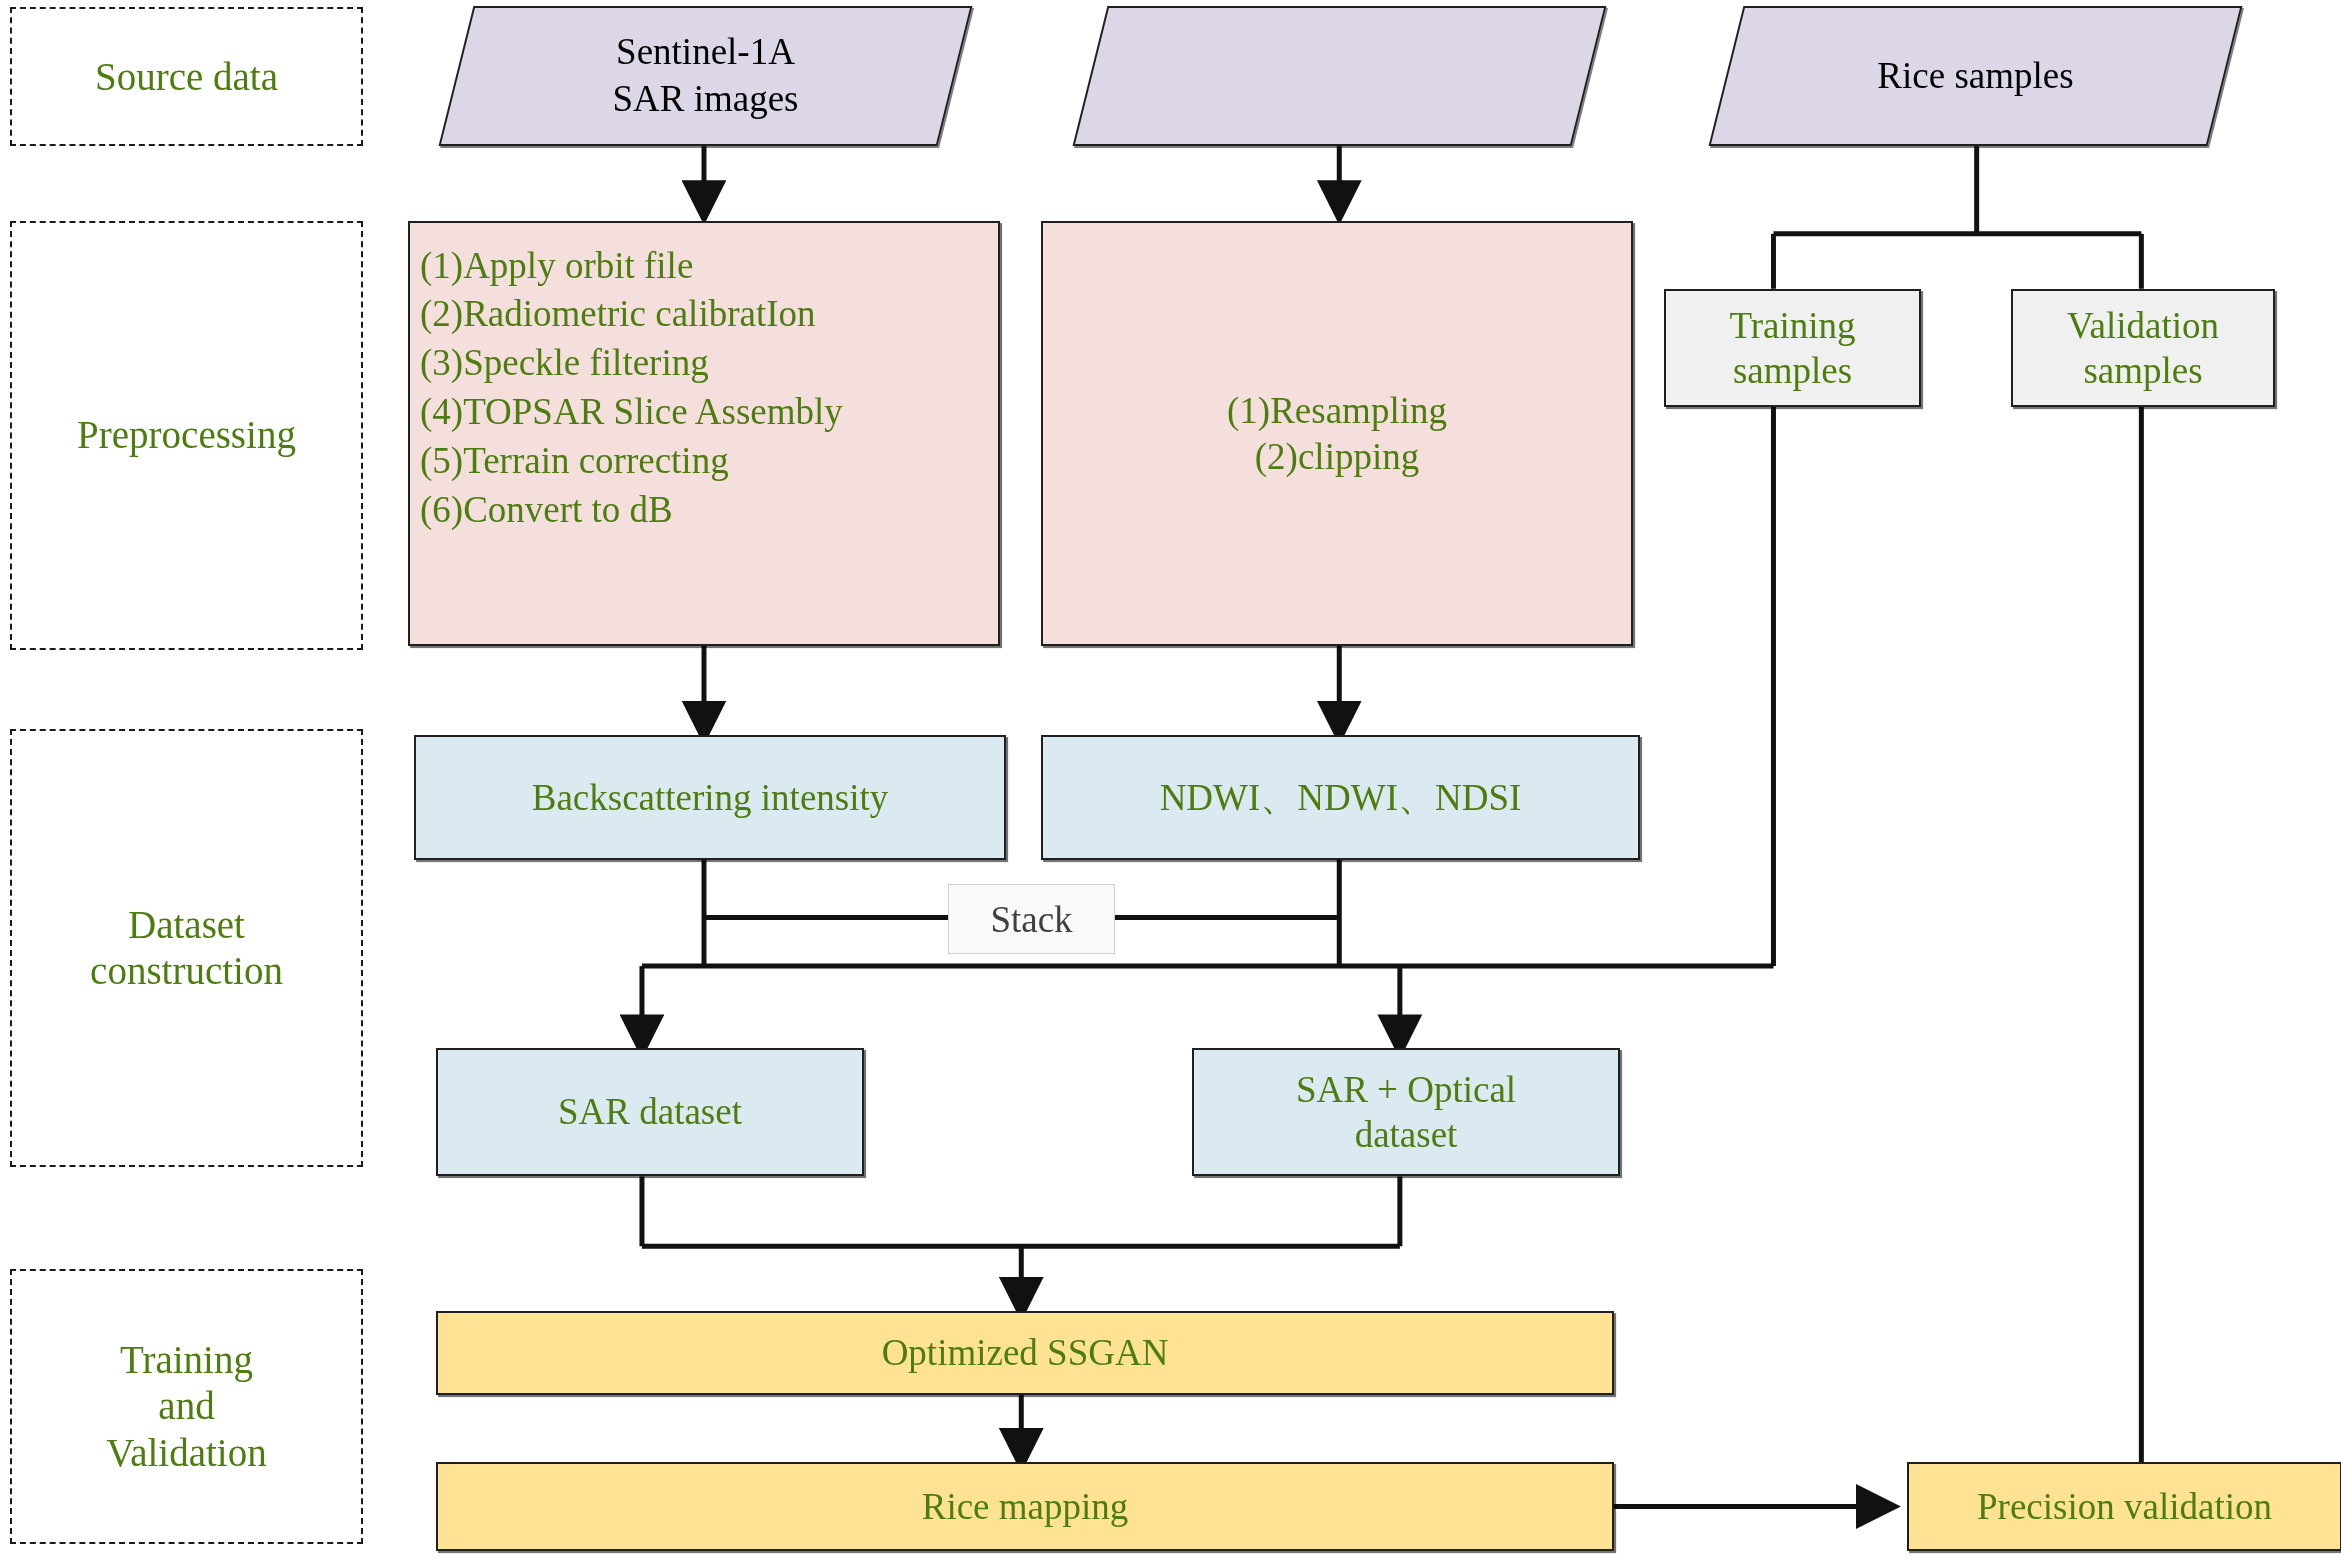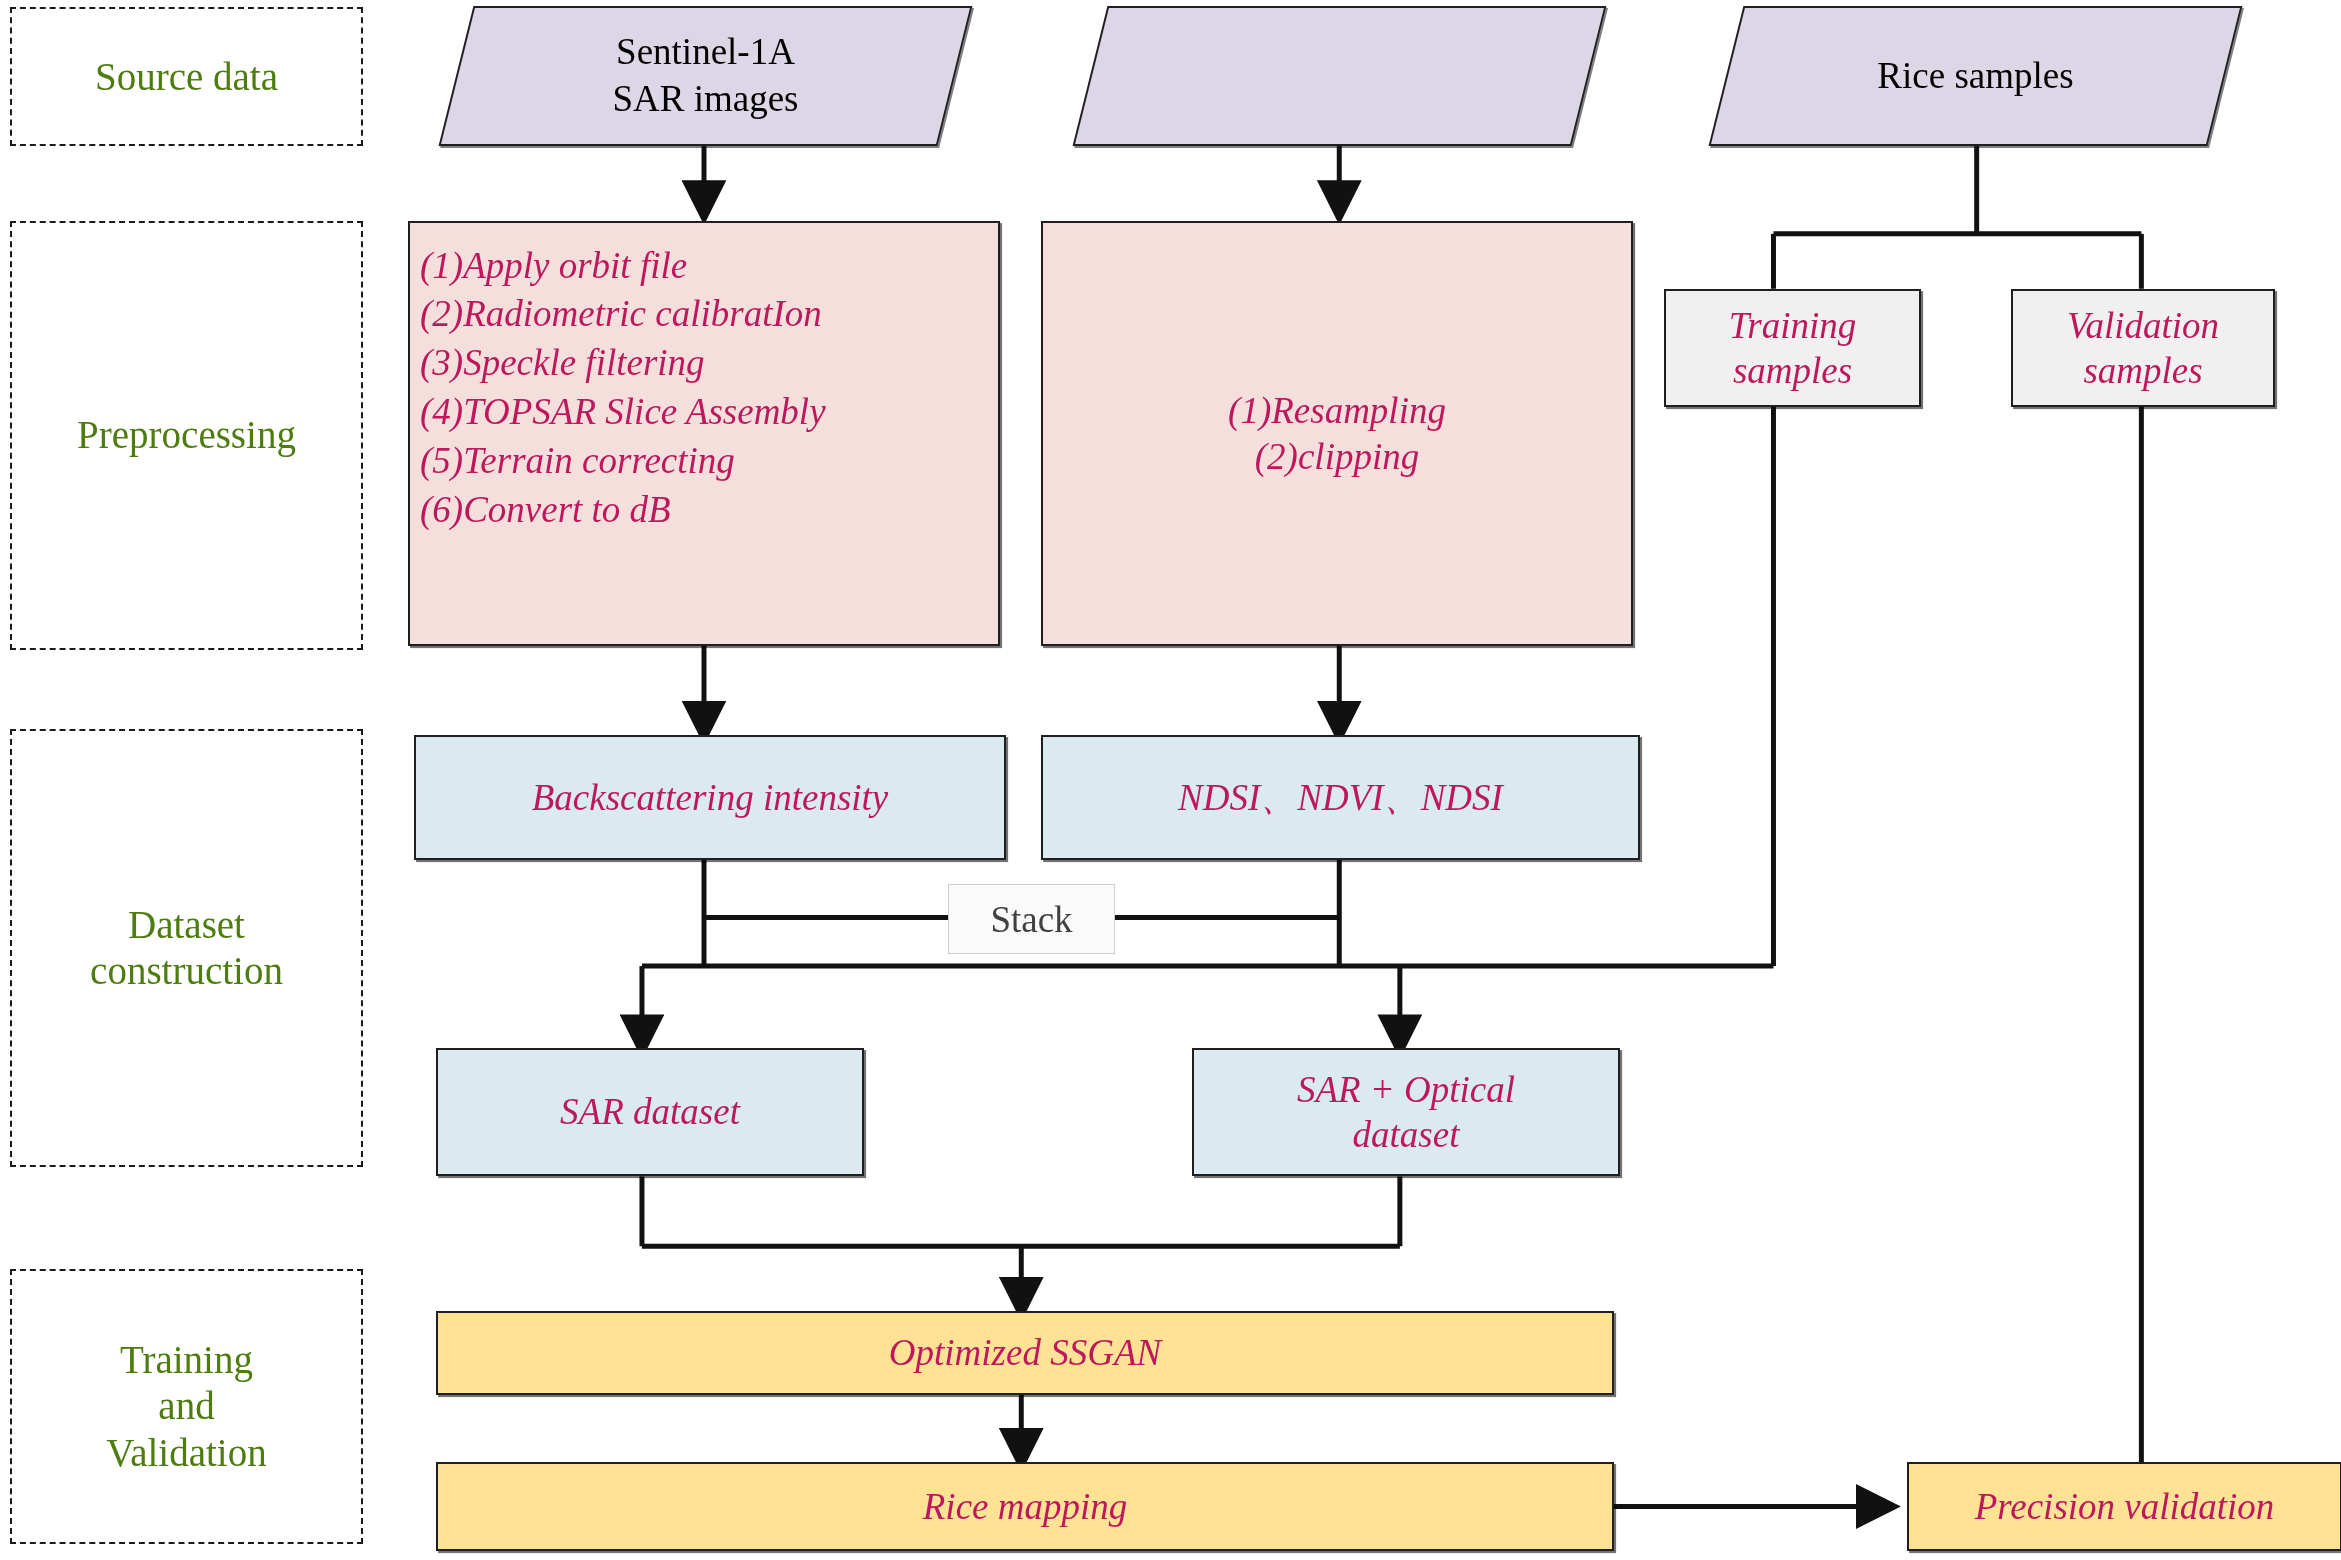--- a/index.html
+++ b/index.html
@@ -8,23 +8,22 @@
   svg#wires{position:absolute;left:0;top:0;width:2342px;height:1560px;}
 
   .stage-label{
     position:absolute;border:2.9px dashed #1a1a1a;background:transparent;
     display:flex;align-items:center;justify-content:center;text-align:center;
     color:#4d7c0f;line-height:1.18;font-size:39px;
   }
   .node{
     position:absolute;box-sizing:border-box;border:2.1px solid #1f1f1f;
     display:flex;align-items:center;justify-content:center;text-align:center;
-    color:#be185d;line-height:1.22;font-size:37px;
+    color:#4d7c0f;line-height:1.22;font-size:37px;
     box-shadow:2.1px 2.1px 0 rgba(0,0,0,0.55);
-    font-style:italic;
   }
   .node.pink{background:#f4dfdc;}
   .node.blue{background:#daeaf0;}
   .node.yellow{background:#ffe294;}
   .node.grey{background:#f0f0f0;}
   .node.listbox{align-items:flex-start;justify-content:flex-start;text-align:left;}
   .node.listbox .inner{padding:18.5px 0 0 10px;white-space:pre-line;line-height:1.32;font-size:37px;}
   .node .inner{white-space:pre-line;}
 
   .para{
@@ -152,21 +151,21 @@
   <div class="node grey" style="left:2011px;top:289px;width:264px;height:118px;">
     <span class="inner">Validation
 samples</span>
   </div>
 
   <div class="node blue" style="left:414px;top:735px;width:592px;height:125px;">
     <span class="inner">Backscattering intensity</span>
   </div>
 
   <div class="node blue" style="left:1041px;top:735px;width:599px;height:125px;">
-    <span class="inner">NDSI、NDVI、NDSI</span>
+    <span class="inner">NDWI、NDWI、NDSI</span>
   </div>
 
   <div class="stacklabel" style="left:948px;top:884px;width:165px;height:68px;">
     <span class="inner">Stack</span>
   </div>
 
   <div class="node blue" style="left:436px;top:1048px;width:428px;height:128px;">
     <span class="inner">SAR dataset</span>
   </div>
 

